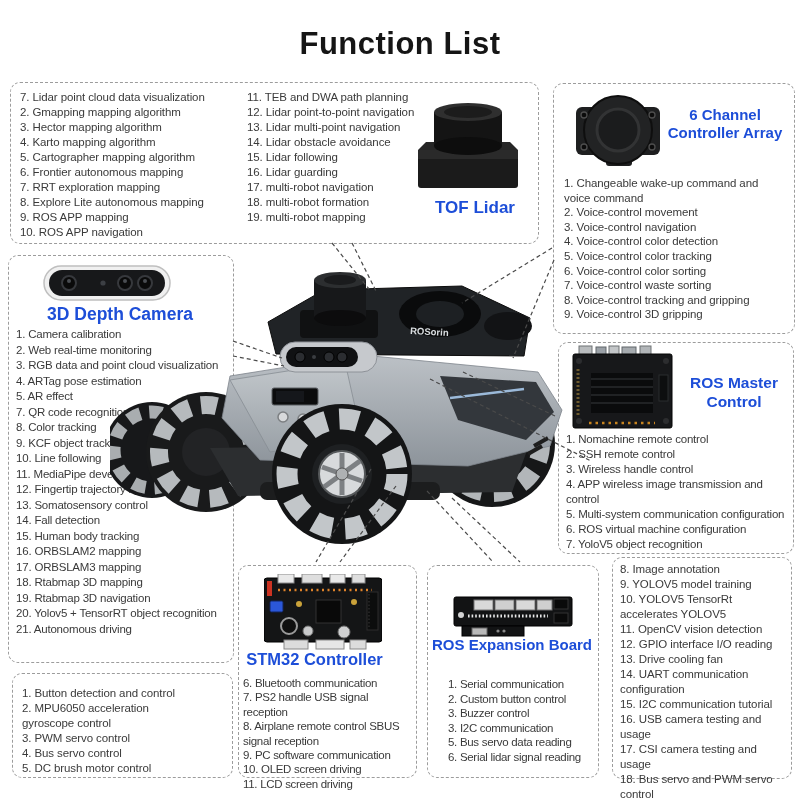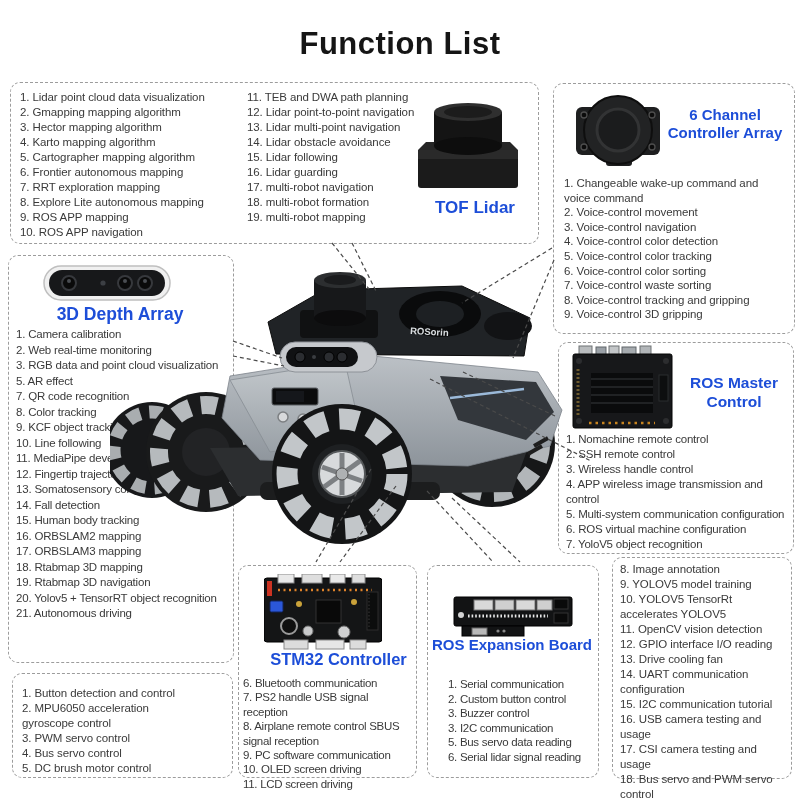--- a/index.html
+++ b/index.html
@@ -24,21 +24,21 @@
   <div class="box" style="left:10px;top:82px;width:527px;height:160px;"></div>
   <div class="box" style="left:553px;top:83px;width:240px;height:249px;"></div>
   <div class="box" style="left:8px;top:255px;width:224px;height:406px;"></div>
   <div class="box" style="left:558px;top:342px;width:234px;height:210px;"></div>
   <div class="box" style="left:612px;top:557px;width:178px;height:220px;"></div>
   <div class="box" style="left:12px;top:673px;width:219px;height:103px;"></div>
   <div class="box" style="left:238px;top:565px;width:177px;height:211px;"></div>
   <div class="box" style="left:427px;top:565px;width:170px;height:211px;"></div>
 
   <div class="list" style="left:20px;top:90px;width:228px;">
-      <div class="li">1. Lidar point cloud data visualization</div>
+      <div class="li">7. Lidar point cloud data visualization</div>
       <div class="li">2. Gmapping mapping algorithm</div>
       <div class="li">3. Hector mapping algorithm</div>
       <div class="li">4. Karto mapping algorithm</div>
       <div class="li">5. Cartographer mapping algorithm</div>
       <div class="li">6. Frontier autonomous mapping</div>
       <div class="li">7. RRT exploration mapping</div>
       <div class="li">8. Explore Lite autonomous mapping</div>
       <div class="li">9. ROS APP mapping</div>
       <div class="li">10. ROS APP navigation</div>
     </div>
@@ -61,20 +61,21 @@
       <div class="li">5. Voice-control color tracking</div>
       <div class="li">6. Voice-control color sorting</div>
       <div class="li">7. Voice-control waste sorting</div>
       <div class="li">8. Voice-control tracking and gripping</div>
       <div class="li">9. Voice-control 3D gripping</div>
     </div>
   <div class="list" style="left:16px;top:327px;width:210px;line-height:15.5px;letter-spacing:-0.2px;">
       <div class="li">1. Camera calibration</div>
       <div class="li">2. Web real-time monitoring</div>
       <div class="li">3. RGB data and point cloud visualization</div>
+      <div class="li">4. ARTag pose estimation</div>
       <div class="li">5. AR effect</div>
       <div class="li">7. QR code recognition</div>
       <div class="li">8. Color tracking</div>
       <div class="li">9. KCF object tracking</div>
       <div class="li">10. Line following</div>
       <div class="li">11. MediaPipe development</div>
       <div class="li">12. Fingertip trajectory recognition</div>
       <div class="li">13. Somatosensory control</div>
       <div class="li">14. Fall detection</div>
       <div class="li">15. Human body tracking</div>
@@ -129,26 +130,26 @@
       <div class="li">3. I2C communication</div>
       <div class="li">5. Bus servo data reading</div>
       <div class="li">6. Serial lidar signal reading</div>
     </div>
 
   <div class="btitle" style="left:415px;top:198px;width:120px;font-size:17px;">TOF Lidar</div>
   <div class="btitle" style="left:658px;top:106px;width:134px;font-size:15px;line-height:18px;">
     <div>6 Channel</div>
     <div>Controller Array</div>
   </div>
-  <div class="btitle" style="left:8px;top:304px;width:224px;font-size:17.5px;">3D Depth Array</div>
+  <div class="btitle" style="left:8px;top:304px;width:224px;font-size:17.5px;">3D Depth Camera</div>
   <div class="btitle" style="left:676px;top:373px;width:116px;font-size:15.5px;line-height:19px;">
     <div>ROS Master</div>
     <div>Control</div>
   </div>
-  <div class="btitle" style="left:252px;top:650px;width:173px;font-size:16.5px;">STM32 Controller</div>
+  <div class="btitle" style="left:228px;top:650px;width:173px;font-size:16.5px;">STM32 Controller</div>
   <div class="btitle" style="left:429px;top:636px;width:166px;font-size:15px;">ROS Expansion Board</div>
 
   <svg class="imgsvg" style="left:412px;top:98px;" width="112" height="98" viewBox="0 0 112 98">
     <polygon points="6,52 106,52 98,44 14,44" fill="#262626"></polygon>
     <rect x="6" y="52" width="100" height="38" rx="3" fill="#1b1b1b"></rect>
     <rect x="6" y="52" width="100" height="9" fill="#2a2a2a"></rect>
     <rect x="22" y="14" width="68" height="34" fill="#141414"></rect>
     <ellipse cx="56" cy="14" rx="34" ry="9" fill="#2f2f2f"></ellipse>
     <ellipse cx="56" cy="48" rx="34" ry="9" fill="#0d0d0d"></ellipse>
     <ellipse cx="56" cy="14" rx="24" ry="6" fill="#1c1c1c"></ellipse>

